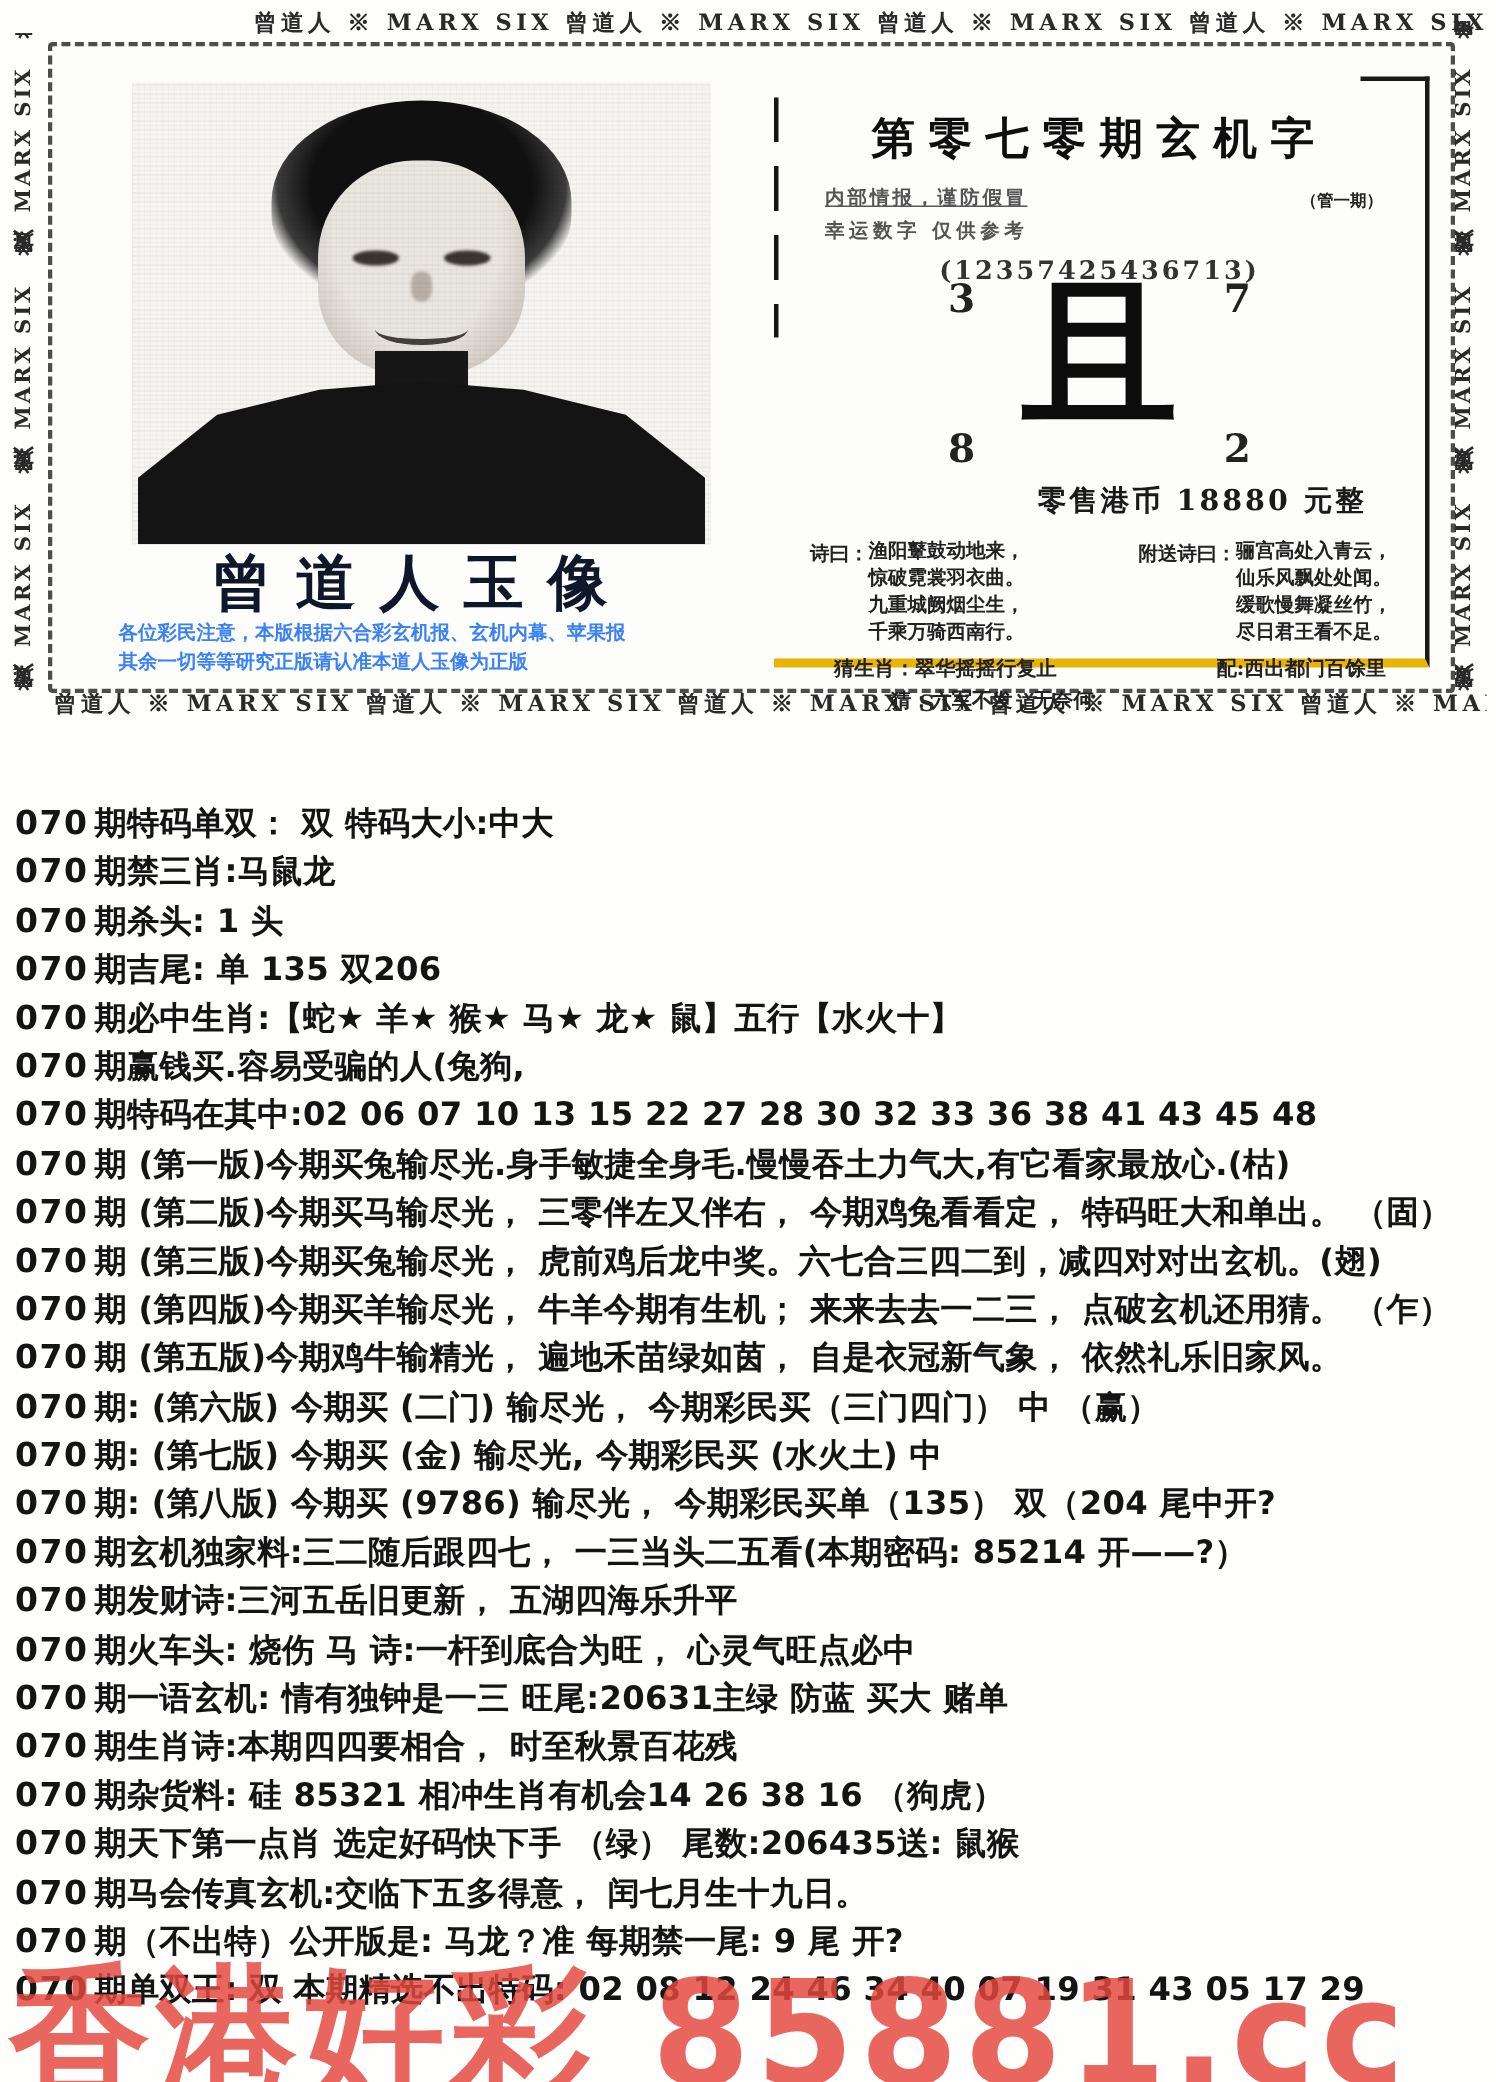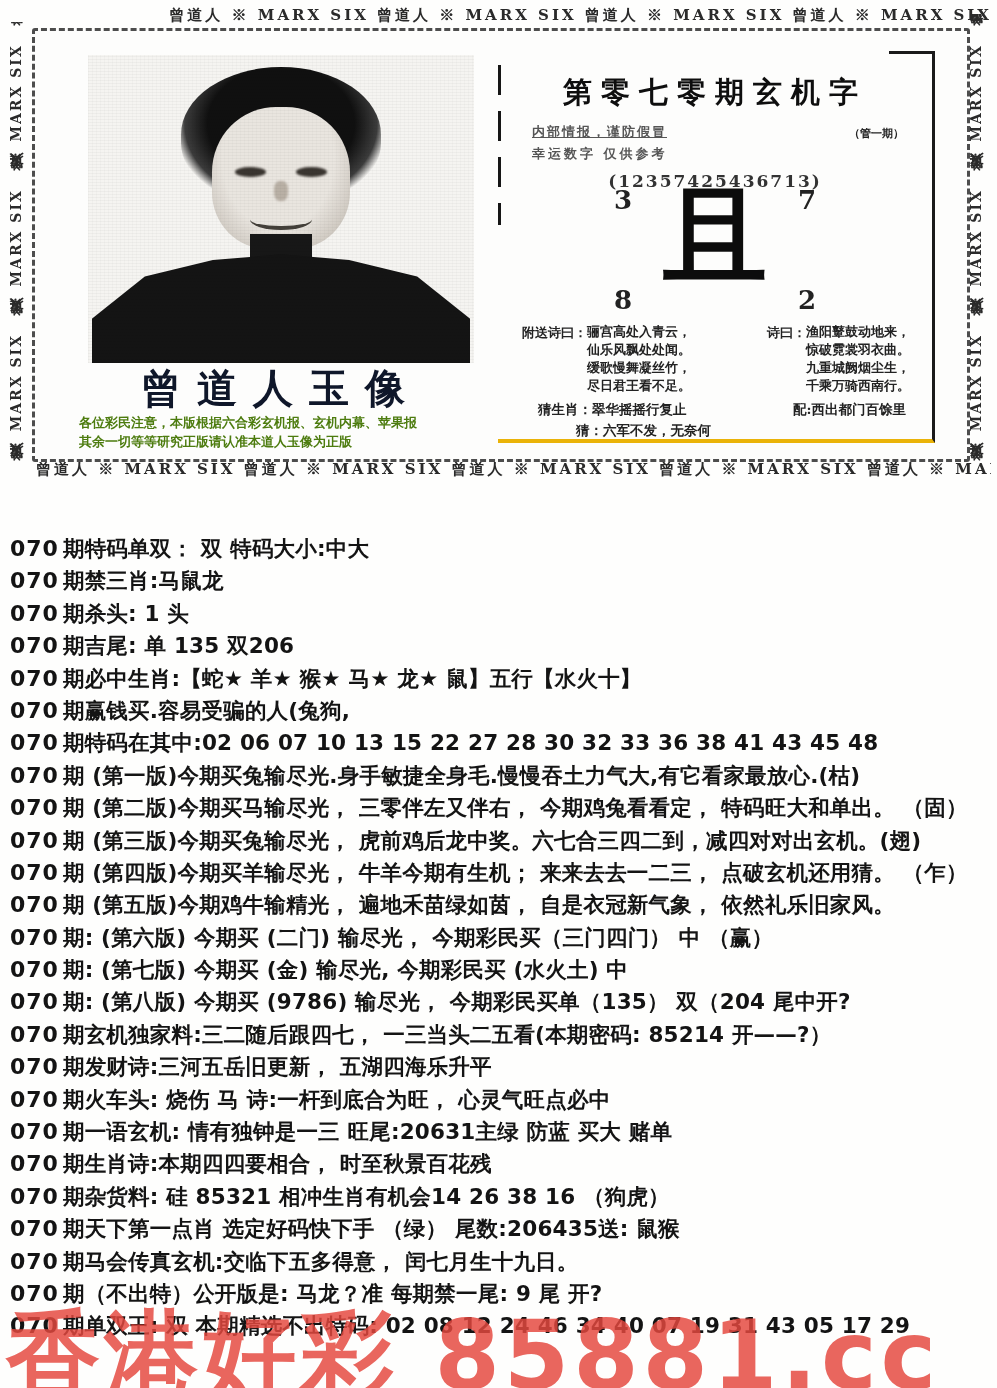--- a/index.html
+++ b/index.html
@@ -31,25 +31,25 @@
   .photo .features{position:absolute;top:17%;left:32%;width:36%;height:46%;}
   .photo .eye{position:absolute;top:42%;width:22%;height:7%;background:#3a3530;border-radius:50%;filter:blur(1px);}
   .photo .eye.l{left:17%;} .photo .eye.r{right:17%;}
   .photo .nose{position:absolute;top:52%;left:45%;width:10%;height:14%;background:#b9b0a5;border-radius:40%;filter:blur(1px);}
   .photo .mouth{position:absolute;top:72%;left:28%;width:44%;height:12%;border-bottom:4px solid #44403a;border-radius:50%;filter:blur(0.5px);}
   .photo .neck{position:absolute;top:58%;left:42%;width:16%;height:14%;background:#171717;}
   .photo .shoulders{position:absolute;bottom:0;left:1%;width:98%;height:36%;background:#141414;
     clip-path:polygon(0 100%,0 60%,14% 22%,32% 7%,50% 2%,68% 7%,86% 22%,100% 60%,100% 100%);}
   .portrait-title{position:absolute;left:48px;top:330px;width:396px;text-align:center;
     font-family:"DejaVu Serif",serif;font-weight:800;font-size:40px;letter-spacing:16px;color:#0f172a;}
-  .portrait-caption{position:absolute;left:44px;top:382px;width:420px;font-size:13px;line-height:19px;color:#4d7c0f;font-weight:600;}
+  .portrait-caption{position:absolute;left:44px;top:382px;width:420px;font-size:13px;line-height:19px;color:#3b82f6;font-weight:600;}
 
   
-  .mystic-panel{position:absolute;left:463px;top:20px;width:434px;height:388px;
-    border-right:3px solid #1a1a1a;border-bottom:4px solid #eab308;}
+  .mystic-panel{position:absolute;left:481px;top:20px;width:434px;height:388px;
+    border-right:3px solid #1a1a1a;border-bottom:6px solid #eab308;}
   .mystic-panel::before{content:"";position:absolute;top:0;right:-3px;width:46px;height:6px;border-top:3px solid #1a1a1a;}
   .mystic-panel .left-dashes{position:absolute;left:0;top:14px;width:3px;height:160px;
     background:repeating-linear-gradient(#161616 0 30px,transparent 30px 46px);}
   .mystic-title{margin-top:22px;text-align:center;font-family:"DejaVu Serif",serif;
     font-weight:800;font-size:29px;letter-spacing:9px;color:#0e0e0e;}
   .note-row{display:flex;justify-content:space-between;align-items:flex-end;padding:10px 28px 0 34px;}
   .note-left{font-size:13px;color:#555;letter-spacing:2px;font-weight:600;filter:blur(0.4px);text-decoration:underline;}
   .note-right{font-family:"DejaVu Serif",serif;font-size:11px;font-weight:700;color:#222;}
   .note-line2{padding:4px 0 0 34px;font-size:13px;color:#555;letter-spacing:3px;font-weight:600;filter:blur(0.4px);}
   .code-string{text-align:center;font-family:"DejaVu Serif",serif;font-size:17px;font-weight:700;
@@ -119,37 +119,38 @@
     </div>
     <div class="note-line2">幸运数字 仅供参考</div>
     <div class="code-string">(12357425436713)</div>
     <div class="char-block">
       <span class="corner tl">3</span>
       <span class="corner tr">7</span>
       <div class="big-char">且</div>
       <span class="corner bl">8</span>
       <span class="corner br">2</span>
     </div>
+    <div class="price-line">零售港币 18880 元整</div>
     <div class="poems">
+      <div class="poem right">
+        <span class="poem-label">诗曰：</span>
+        <div class="poem-lines">
+            <div>渔阳鼙鼓动地来，</div>
+            <div>惊破霓裳羽衣曲。</div>
+            <div>九重城阙烟尘生，</div>
+            <div>千乘万骑西南行。</div>
+          </div>
+      </div>
       <div class="poem left">
         <span class="poem-label">附送诗曰：</span>
         <div class="poem-lines">
             <div>骊宫高处入青云，</div>
             <div>仙乐风飘处处闻。</div>
             <div>缓歌慢舞凝丝竹，</div>
             <div>尽日君王看不足。</div>
-          </div>
-      </div>
-      <div class="poem right">
-        <span class="poem-label">诗曰：</span>
-        <div class="poem-lines">
-            <div>渔阳鼙鼓动地来，</div>
-            <div>惊破霓裳羽衣曲。</div>
-            <div>九重城阙烟尘生，</div>
-            <div>千乘万骑西南行。</div>
           </div>
       </div>
     </div>
     <div class="guess-row">
       <span><span>猜生肖：</span><span>翠华摇摇行复止</span></span>
       <span>配:西出都门百馀里</span>
     </div>
     <div class="guess-row2"><span>猜：</span><span>六军不发，无奈何</span></div>
   </div>
 </div>

